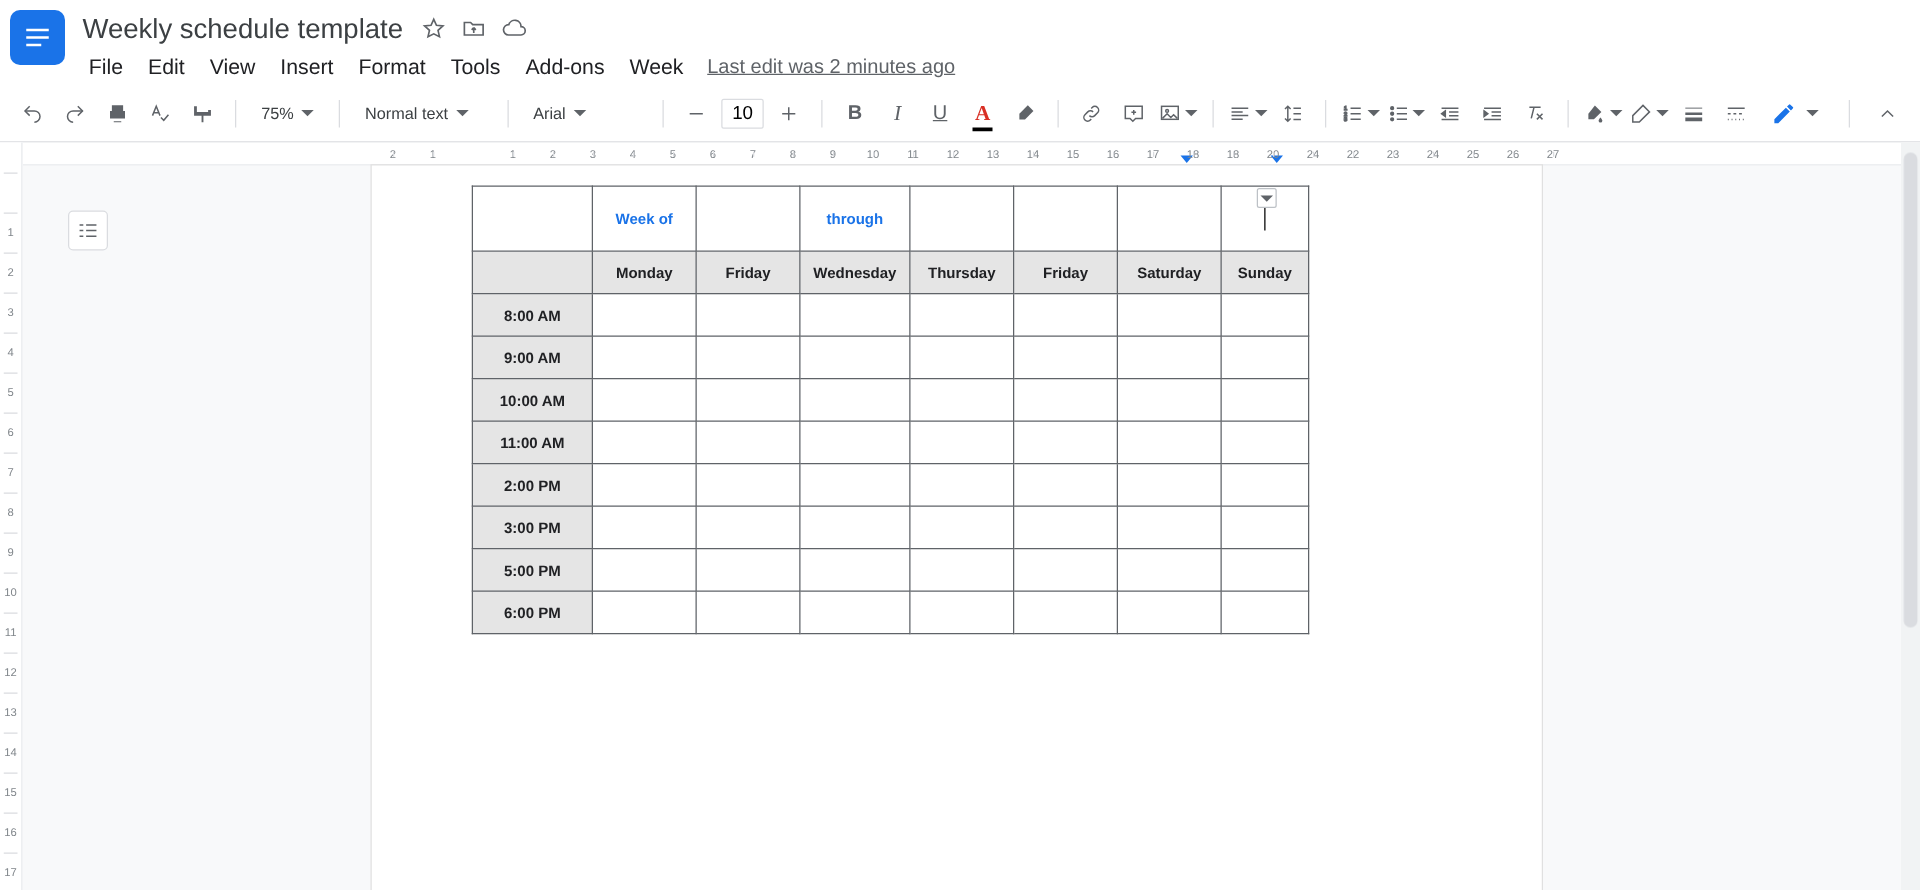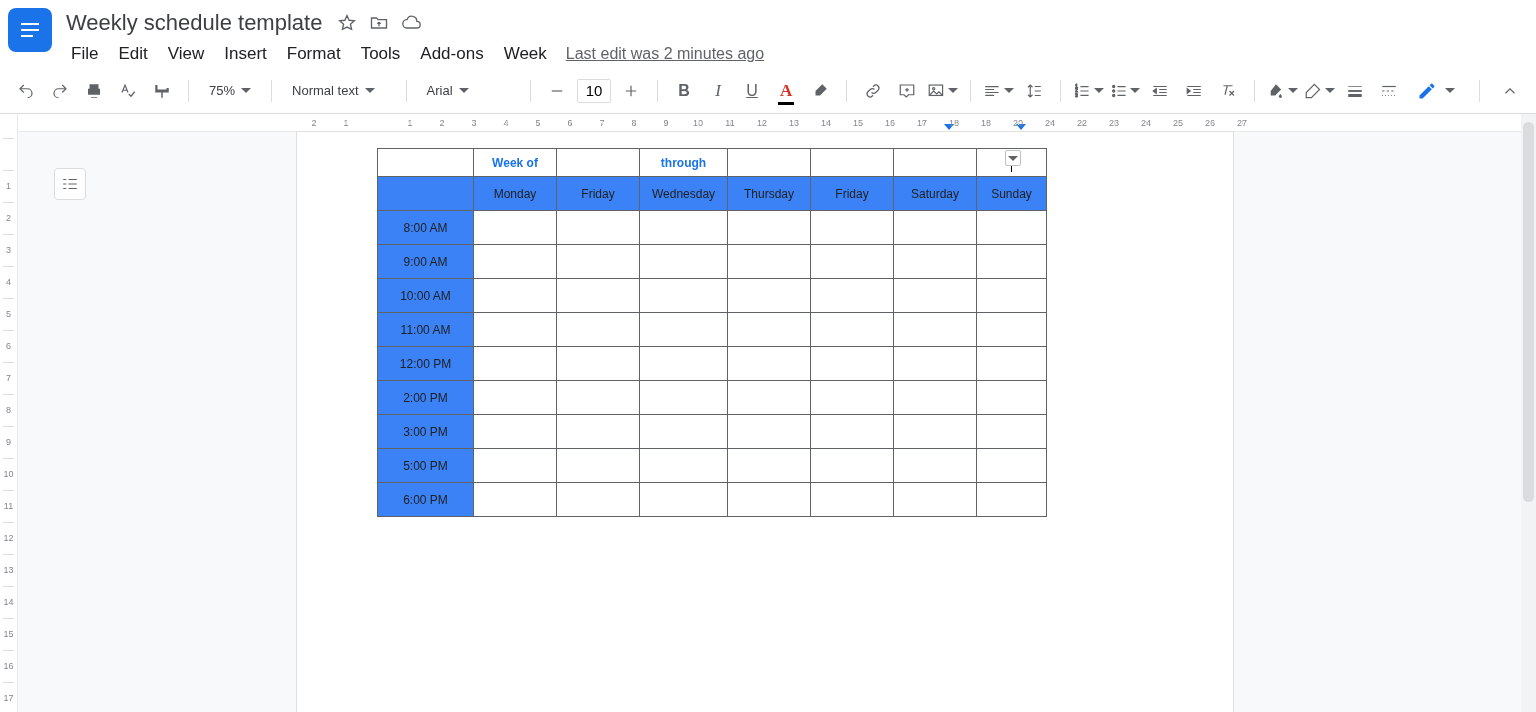--- a/index.html
+++ b/index.html
@@ -58,23 +58,23 @@
   .work { flex:1; position:relative; overflow:auto; }
   .page { position:absolute; top:18px; left:279px; width:936px; min-height:1100px; background:#fff; box-shadow:0 0 0 1px #e0e0e0; }
   .outline-btn { position:absolute; top:54px; left:36px; width:32px; height:32px; border:1px solid #dadce0; border-radius:4px; background:#fff; display:flex; align-items:center; justify-content:center;}
   .outline-btn svg{ width:18px; height:14px; stroke:#5f6368; fill:none; stroke-width:1.6;}
   .rscroll { position:absolute; top:0; right:0; bottom:0; width:15px; background:#f1f3f4;}
   .rscroll .thumb{ position:absolute; top:8px; left:2px; right:2px; height:380px; background:#dadce0; border-radius:6px;}
 
   
   .doc-table { border-collapse:collapse; margin:16px 0 0 80px; }
   .doc-table td { border:1px solid #5f6368; height:34px; font-size:12px; text-align:center; vertical-align:middle; padding:0 4px;}
-  .doc-table tr.header-top td { height:28px; }
+  .doc-table tr.header-top td { height:52px; }
   .week-lbl { color:#1a73e8; font-size:20px; font-weight:700; text-align:left; padding-left:4px;}
-  .doc-table .shade { background:#3b82f6; font-weight:400; }
+  .doc-table .shade { background:#e5e5e5; font-weight:700; }
   .col-time { width:96px; }
   .col-day { width:83px; }
   .col-day.wed { width:88px;}
   .col-day.last { width:70px;}
   .tbl-handle { position:absolute; width:16px; height:16px; border:1px solid #bdc1c6; background:#fff; border-radius:2px; display:flex; align-items:center; justify-content:center;}
   .tbl-handle .caret{ border-top-color:#5f6368;}
   .cursor { display:inline-block; width:1px; height:18px; background:#000; vertical-align:middle;}
 </style>
 </head>
 <body>
@@ -426,30 +426,20 @@
                 <td class="shade col-time">11:00 AM</td>
                 <td></td>
                 <td></td>
                 <td></td>
                 <td></td>
                 <td></td>
                 <td></td>
                 <td></td>
               </tr>
               <tr>
-                <td class="shade col-time">12:00 PM</td>
-                <td></td>
-                <td></td>
-                <td></td>
-                <td></td>
-                <td></td>
-                <td></td>
-                <td></td>
-              </tr>
-              <tr>
                 <td class="shade col-time">2:00 PM</td>
                 <td></td>
                 <td></td>
                 <td></td>
                 <td></td>
                 <td></td>
                 <td></td>
                 <td></td>
               </tr>
               <tr>

